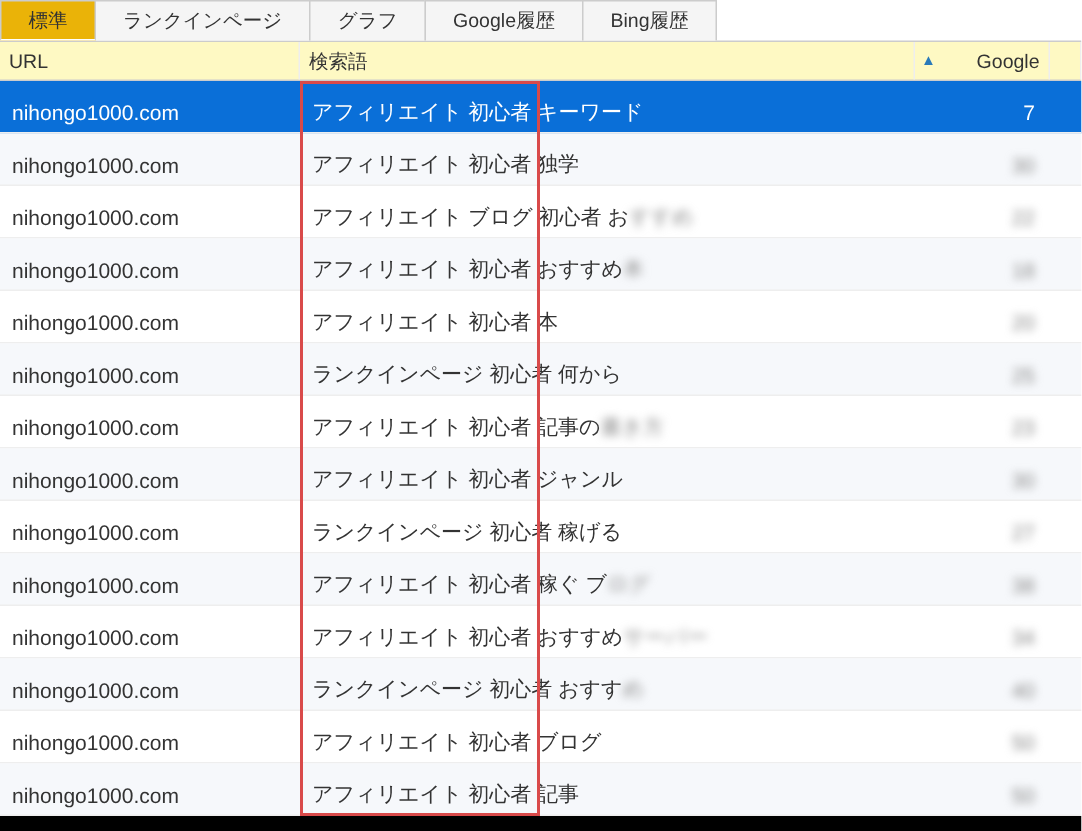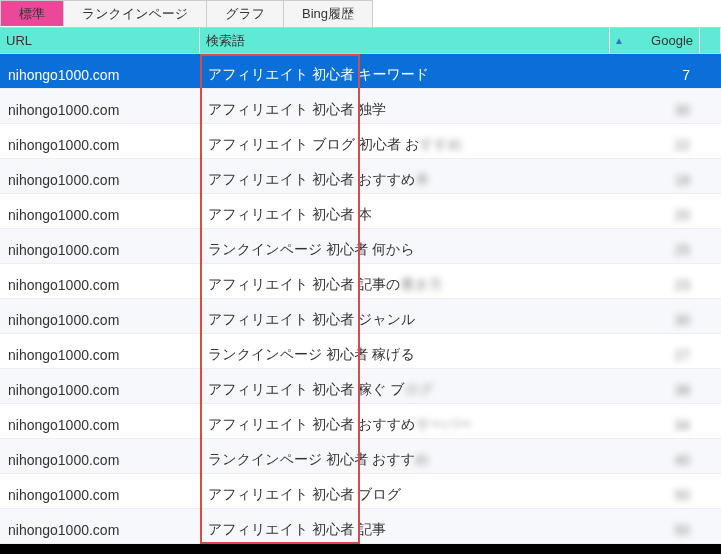--- a/index.html
+++ b/index.html
@@ -21,31 +21,31 @@
     border: 1px solid #ccc;
     border-bottom: none;
     background: #f5f5f5;
     margin-right: -1px;
     font-size: 13px;
     cursor: pointer;
     display: flex;
     align-items: center;
   }
   .tab.active {
-    background: #ec4899;
+    background: #eab308;
     border-bottom: 1px solid #fff;
     position: relative;
     z-index: 1;
   }
   .header-row {
     display: flex;
     border-bottom: 1px solid #ccc;
     height: 26px;
     align-items: stretch;
-    background: #5eead4;
+    background: #fef9c3;
   }
   .header-cell {
     padding: 3px 6px;
     border-right: 1px solid #eee;
     font-size: 13px;
     display: flex;
     align-items: center;
   }
   .col-url { width: 200px; }
   .col-keyword { width: 410px; position: relative; }
@@ -90,20 +90,21 @@
     background: #000;
   }
 </style>
 </head>
 <body>
 
 <div class="tabs" id="tabs">
     <div class="tab active">標準</div>
     <div class="tab">ランクインページ</div>
     <div class="tab">グラフ</div>
+    <div class="tab">Google履歴</div>
     <div class="tab">Bing履歴</div>
   </div>
 
 <div class="header-row">
   <div class="header-cell col-url">URL</div>
   <div class="header-cell col-keyword">検索語</div>
   <div class="header-cell col-google">
     <span class="sort-arrow">▲</span>
     <span>Google</span>
   </div>

